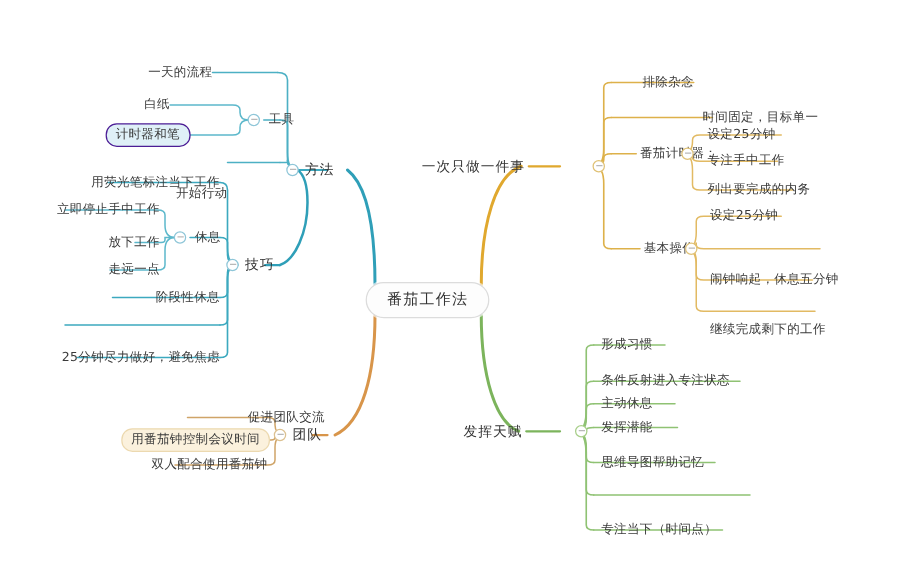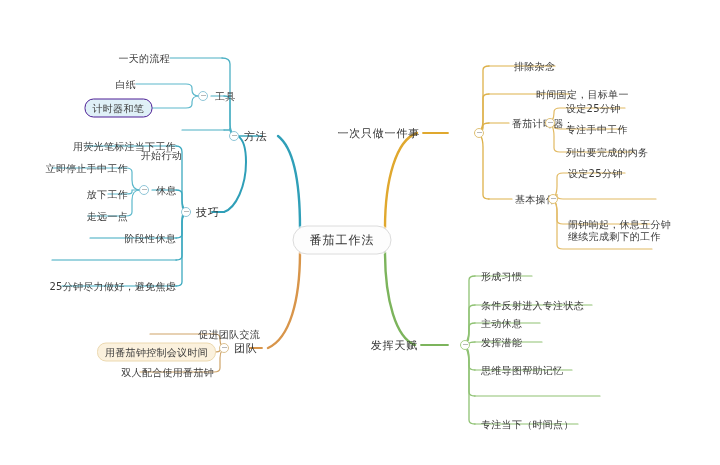--- a/index.html
+++ b/index.html
@@ -200,35 +200,35 @@
   <div class="toggle tg-tan" style="left:224px;top:348px;"></div>
 
   <div class="node" style="left:214px;top:334px;transform:translate(-100%,-50%);margin-left:46px;">促进团队交流</div>
   <div class="node boxed box-tan" style="left:216px;top:352px;transform:translate(-100%,-50%);">用番茄钟控制会议时间</div>
   <div class="node" style="left:214px;top:372px;transform:translate(-100%,-50%);">双人配合使用番茄钟</div>
 
   <div class="node main" style="left:420px;top:133px;transform:translate(-100%,-50%);">一次只做一件事</div>
   <div class="toggle tg-gold" style="left:479px;top:133px;"></div>
 
   <div class="node" style="left:514px;top:66px;">排除杂念</div>
-  <div class="node" style="left:516px;top:94px;padding-left:20px;">时间固定，目标单一</div>
+  <div class="node" style="left:542px;top:94px;padding-left:20px;">时间固定，目标单一</div>
 
   <div class="node" style="left:512px;top:123px;">番茄计时器：</div>
   <div class="toggle tg-gold" style="left:550px;top:123px;"></div>
 
   <div class="node" style="left:566px;top:108px;">设定25分钟</div>
   <div class="node" style="left:566px;top:129px;">专注手中工作</div>
   <div class="node" style="left:566px;top:152px;">列出要完成的内务</div>
 
   <div class="node" style="left:515px;top:199px;">基本操作</div>
   <div class="toggle tg-gold" style="left:553px;top:199px;"></div>
 
   <div class="node" style="left:568px;top:173px;">设定25分钟</div>
   <div class="node" style="left:568px;top:224px;">闹钟响起，休息五分钟</div>
-  <div class="node" style="left:568px;top:236px;">继续完成剩下的工作</div>
+  <div class="node" style="left:568px;top:264px;">继续完成剩下的工作</div>
 
   <div class="node main" style="left:418px;top:345px;transform:translate(-100%,-50%);">发挥天赋</div>
   <div class="toggle tg-green" style="left:465px;top:345px;"></div>
 
   <div class="node" style="left:481px;top:276px;">形成习惯</div>
   <div class="node" style="left:481px;top:305px;">条件反射进入专注状态</div>
   <div class="node" style="left:481px;top:323px;">主动休息</div>
   <div class="node" style="left:481px;top:342px;">发挥潜能</div>
   <div class="node" style="left:481px;top:370px;">思维导图帮助记忆</div>
   <div class="node" style="left:481px;top:424px;">专注当下（时间点）</div>

